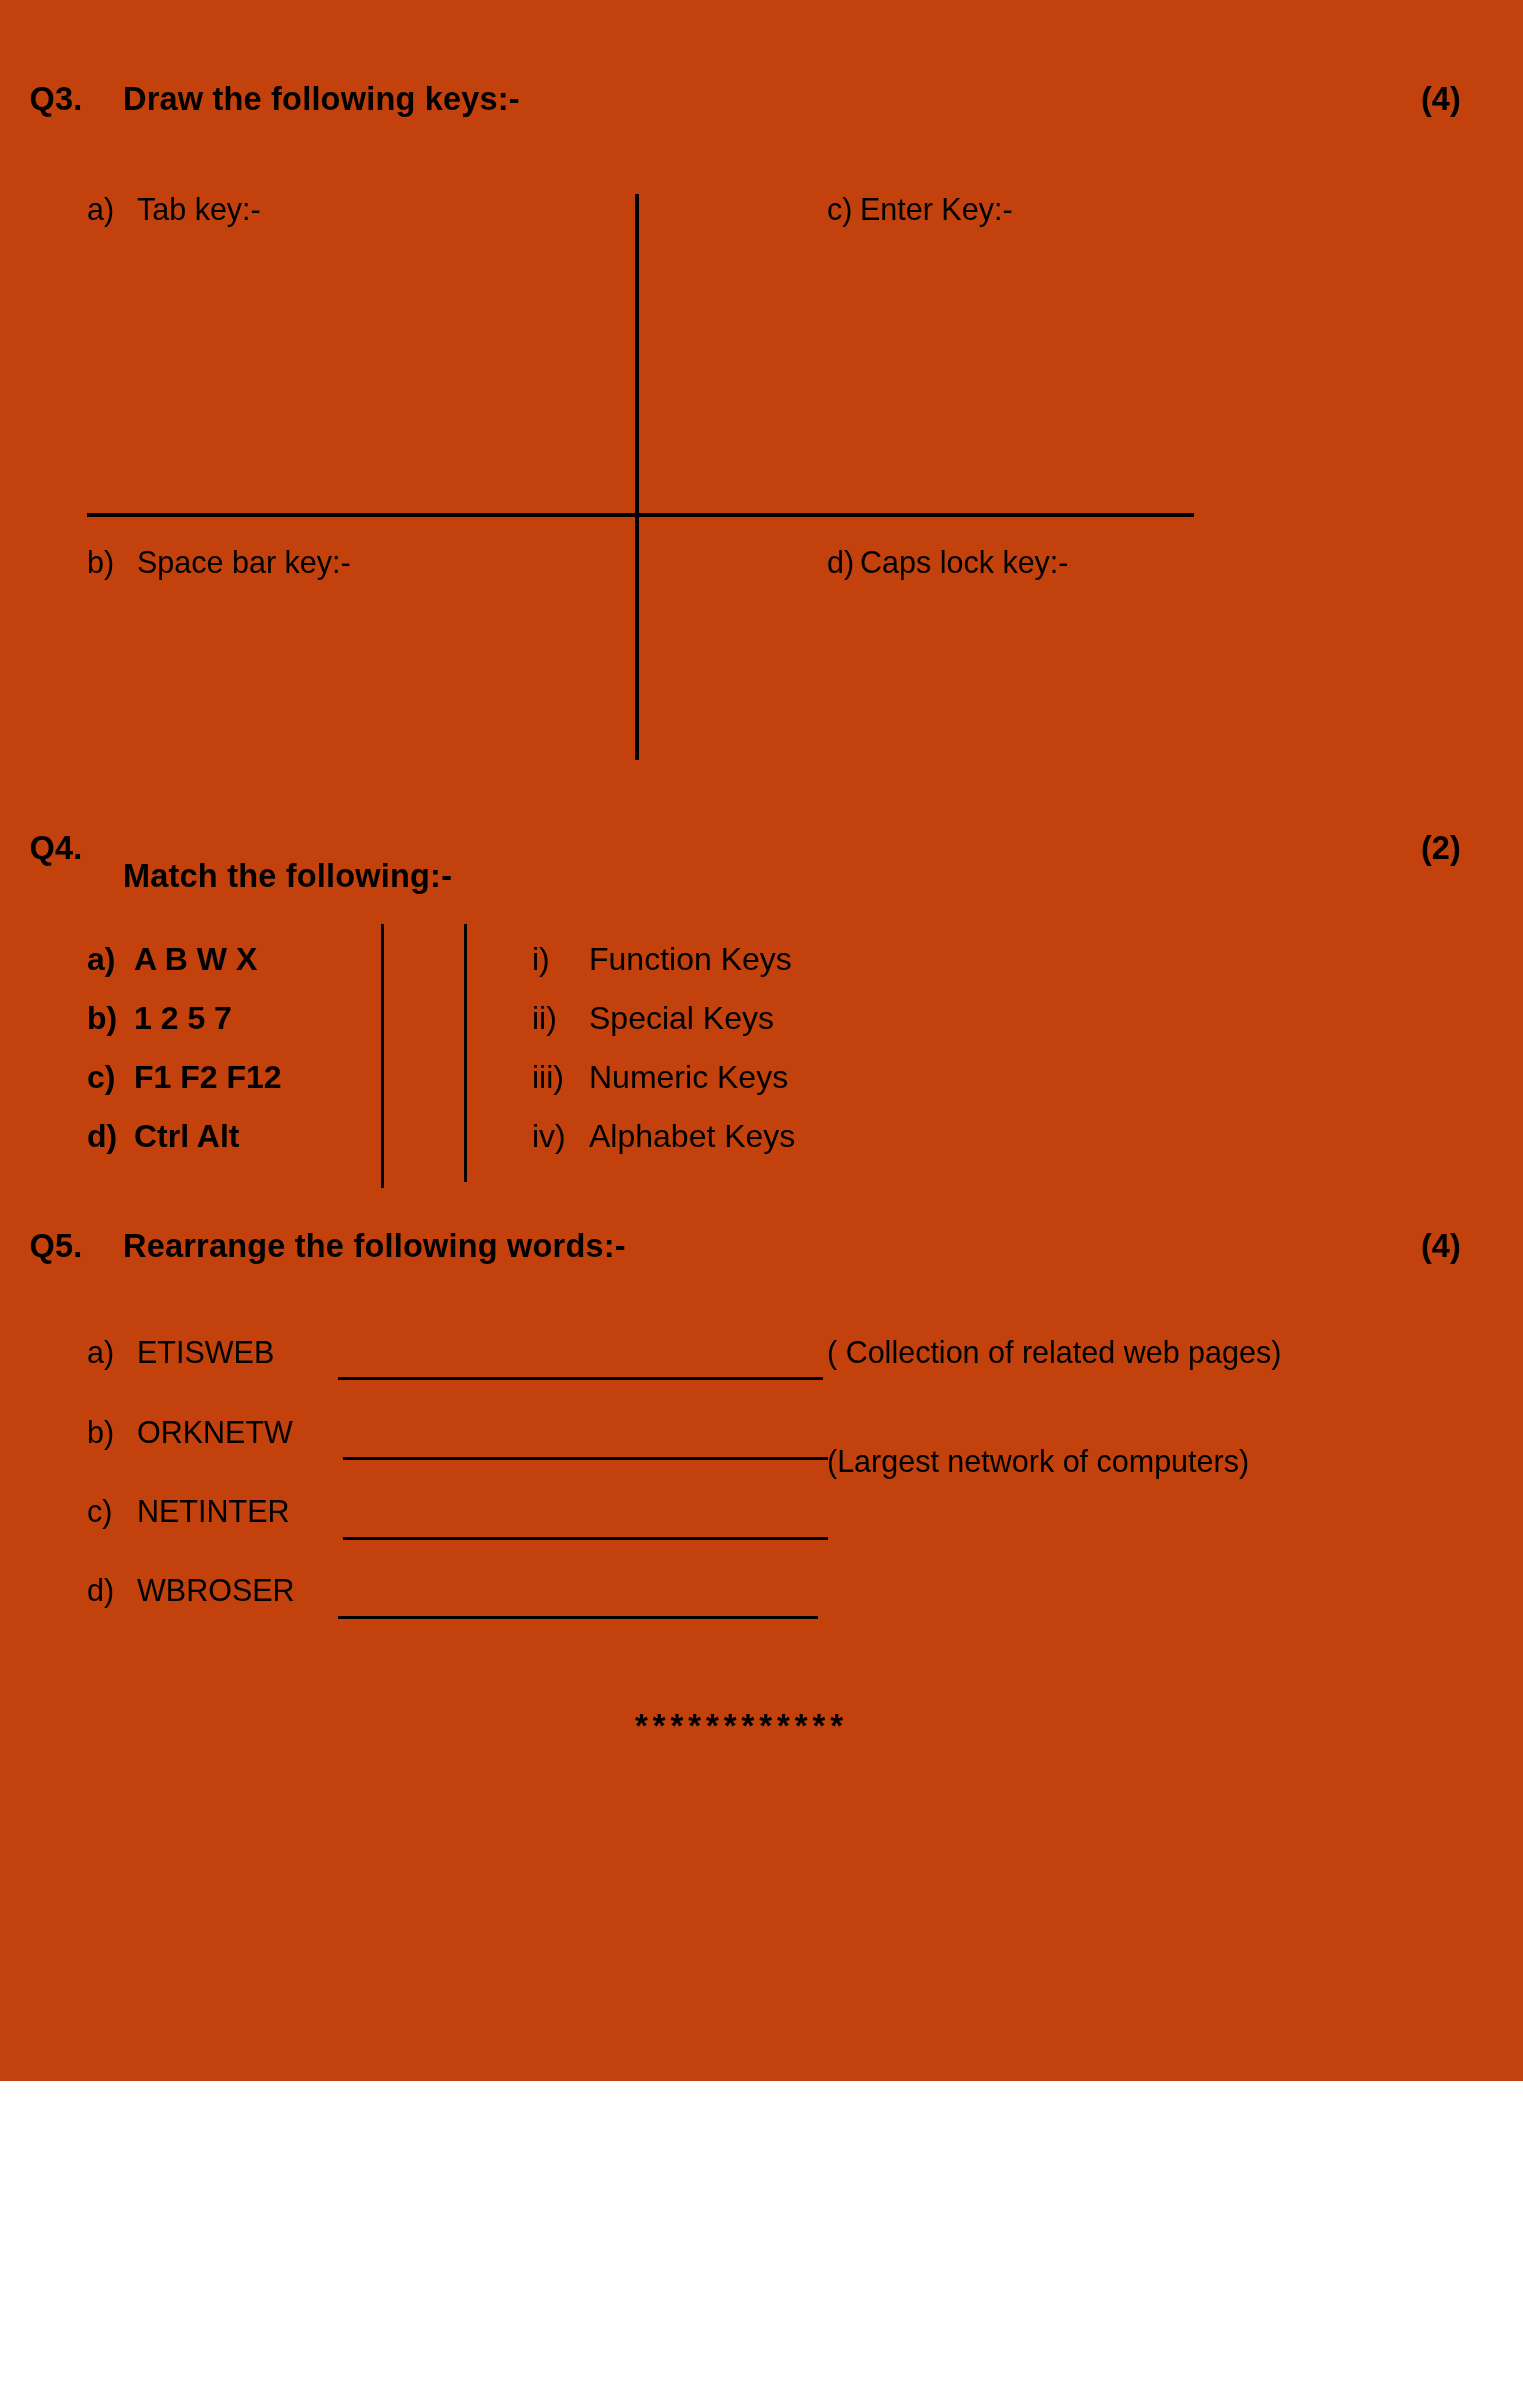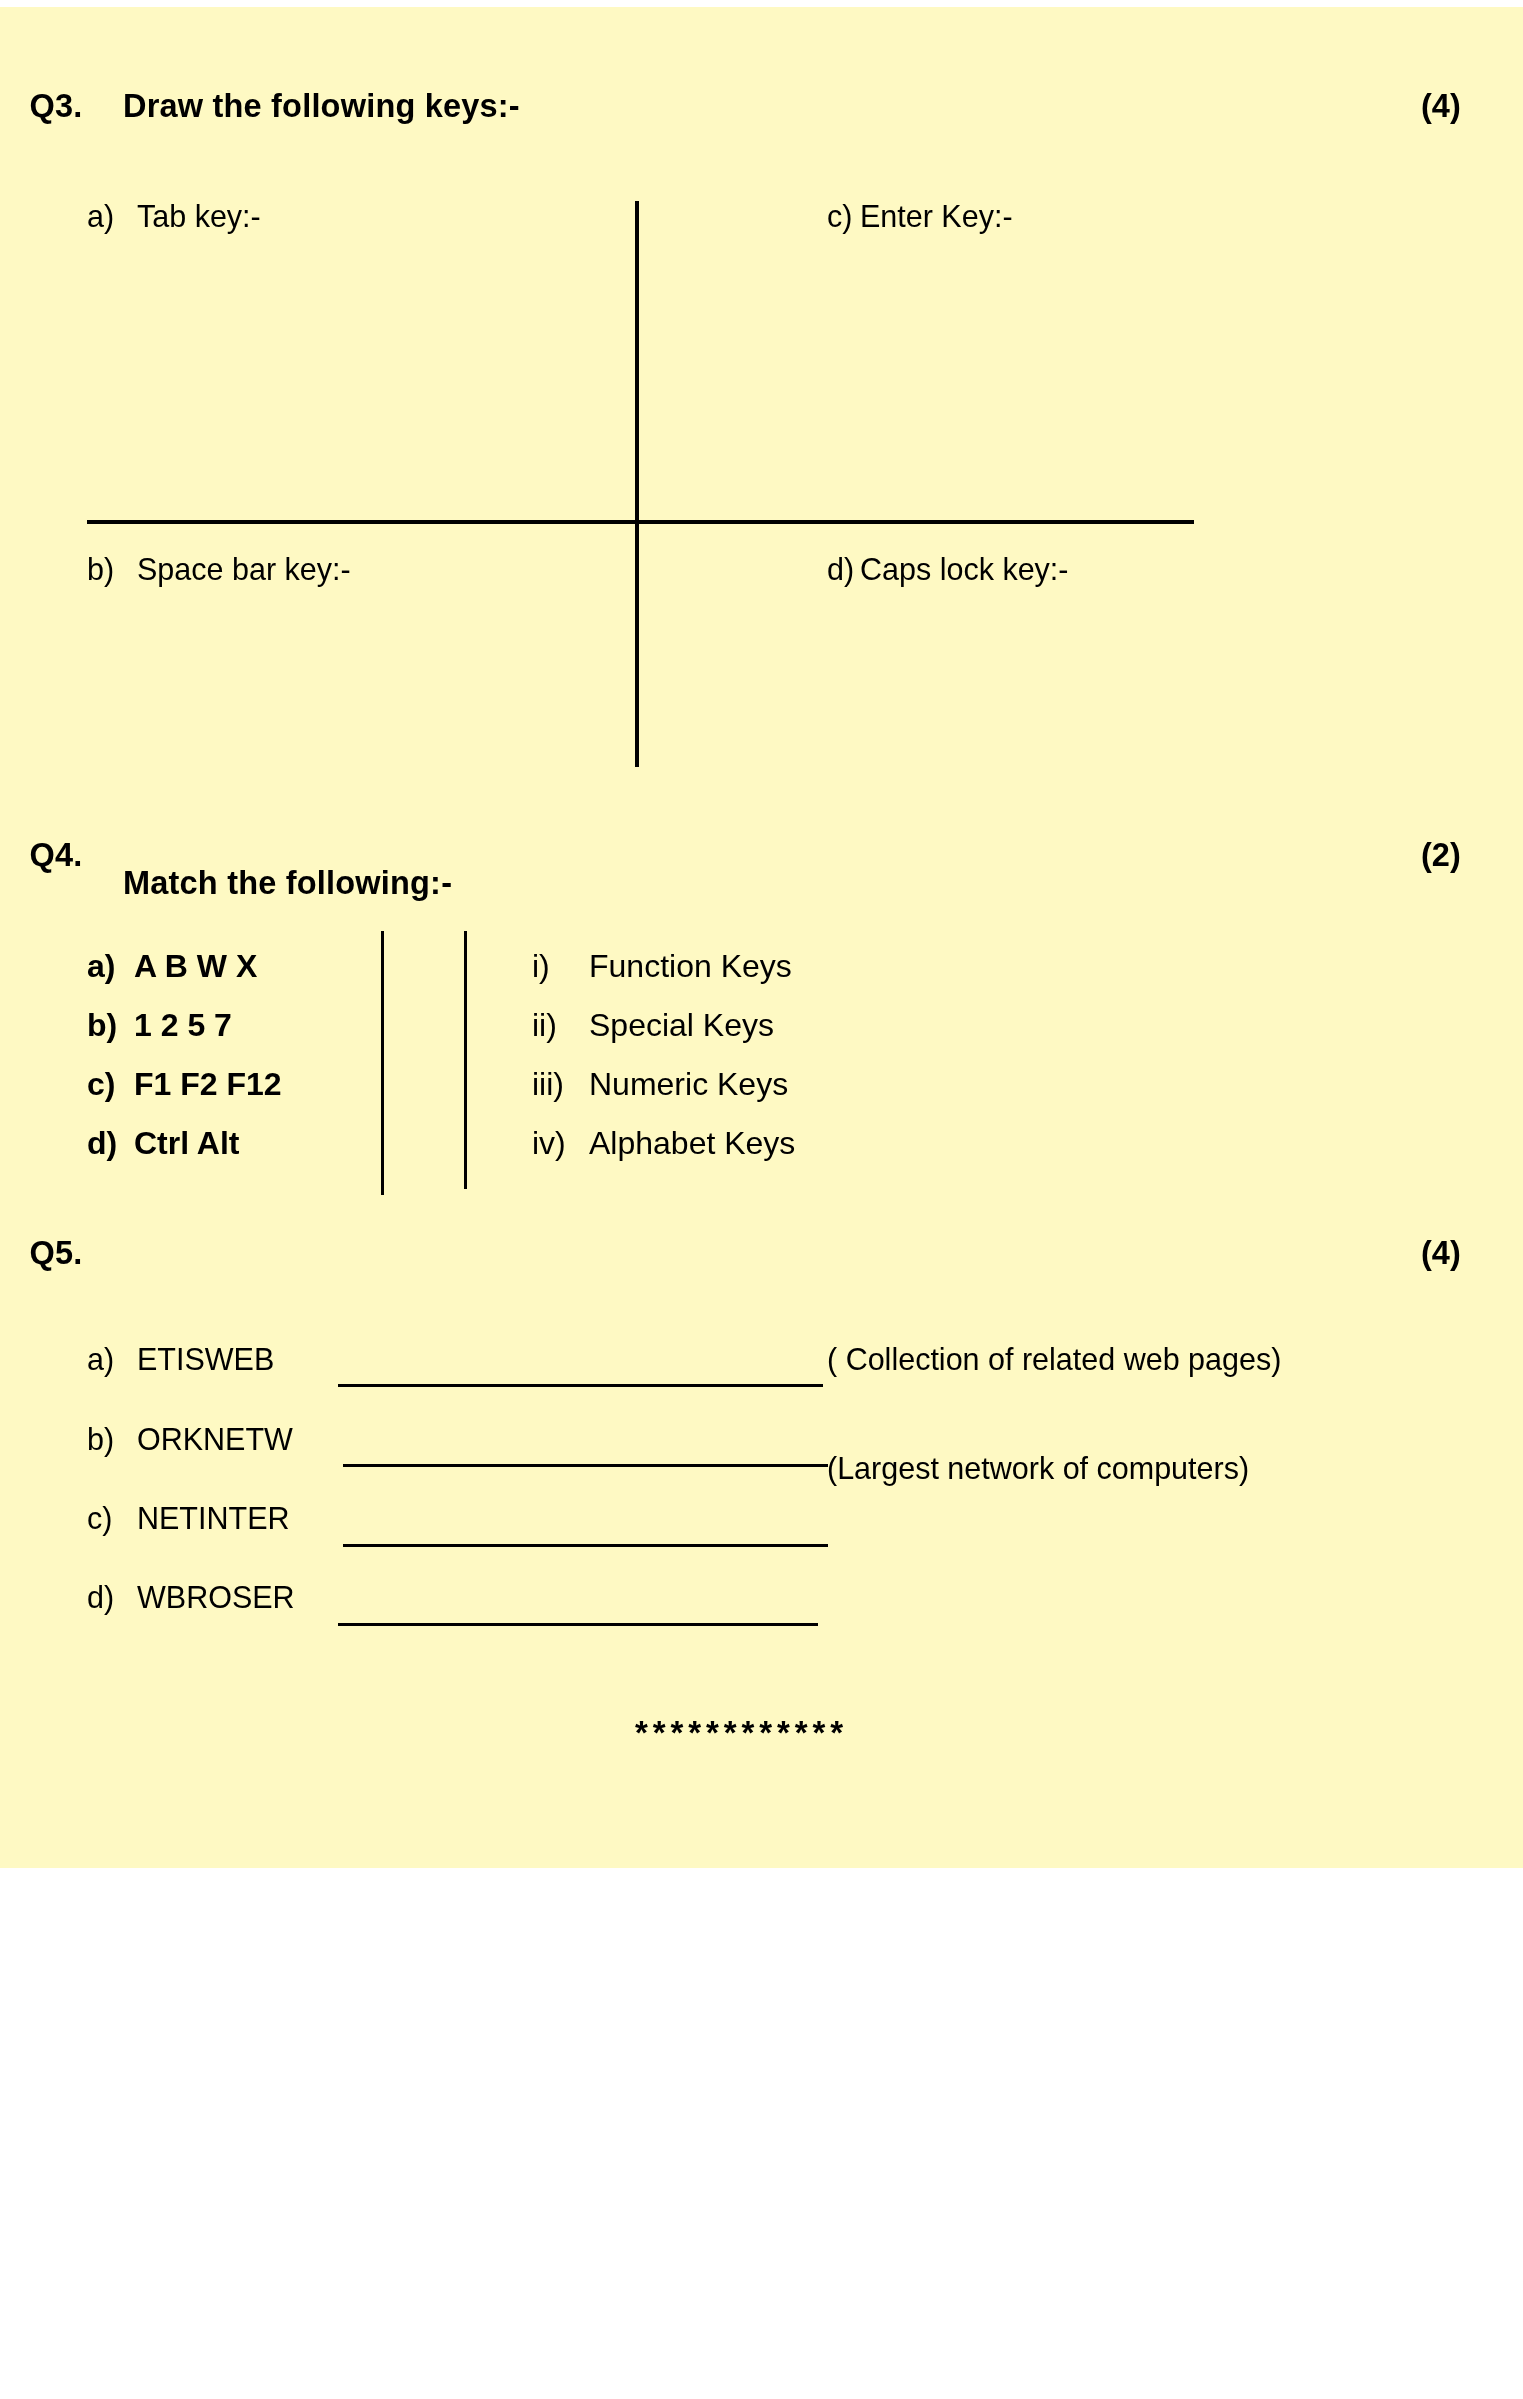--- a/index.html
+++ b/index.html
@@ -7,24 +7,23 @@
     padding: 0;
     background: #ffffff;
   }
   body {
     font-family: "Liberation Sans", sans-serif;
     color: #000000;
   }
   #page {
     position: relative;
     width: 1524px;
-    height: 1861px;
-    background: #fef9c3;
+    height: 2081px;
+    background: #c2410c;
     overflow: hidden;
-    margin-top: 7px;
   }
 
   
   .abs { position: absolute; white-space: pre; }
 
   .q-head {
     font-weight: bold;
     font-size: 32.5px;
     letter-spacing: 0.2px;
   }
@@ -126,20 +125,21 @@
     <span class="mnum">ii)</span><span>Special Keys</span>
   </div>
   <div class="mrow-right" style="left:532px; top:1059px;">
     <span class="mnum">iii)</span><span>Numeric Keys</span>
   </div>
   <div class="mrow-right" style="left:532px; top:1118px;">
     <span class="mnum">iv)</span><span>Alphabet Keys</span>
   </div>
 
   <div class="abs q-head" style="left:29.6px; top:1228px;">Q5.</div>
+  <div class="abs q-head" style="left:123px; top:1228px;">Rearrange the following words:-</div>
   <div class="abs q-marks" style="left:1421px; top:1228px;">(4)</div>
 
   <div class="abs rearr-text" style="left:87px; top:1335px;">a)</div>
   <div class="abs rearr-text" style="left:137px; top:1335px;">ETISWEB</div>
   <div class="blank-rule" style="left:338px; top:1377px; width:485px;"></div>
   <div class="abs rearr-text" style="left:827px; top:1335px;">( Collection of related web pages)</div>
 
   <div class="abs rearr-text" style="left:87px; top:1415px;">b)</div>
   <div class="abs rearr-text" style="left:137px; top:1415px;">ORKNETW</div>
   <div class="blank-rule" style="left:343px; top:1457px; width:485px;"></div>

